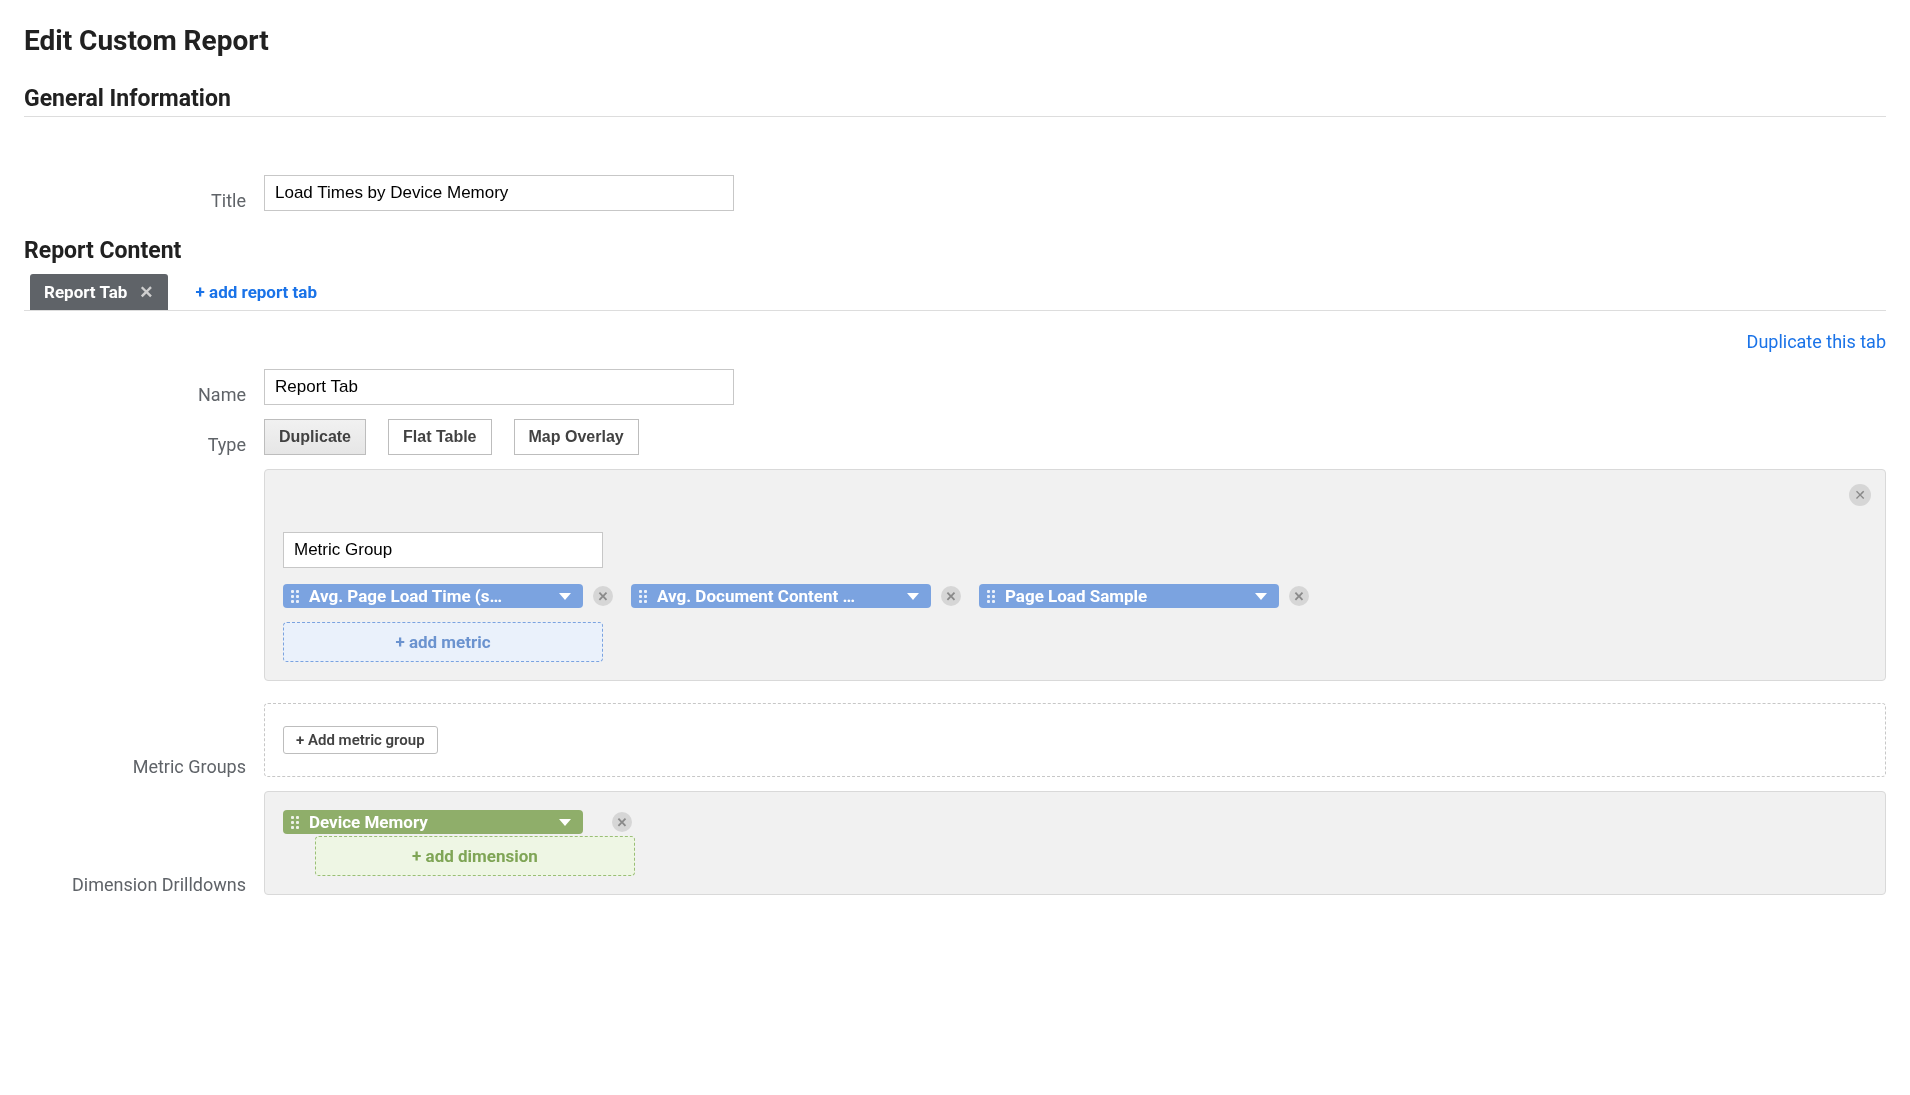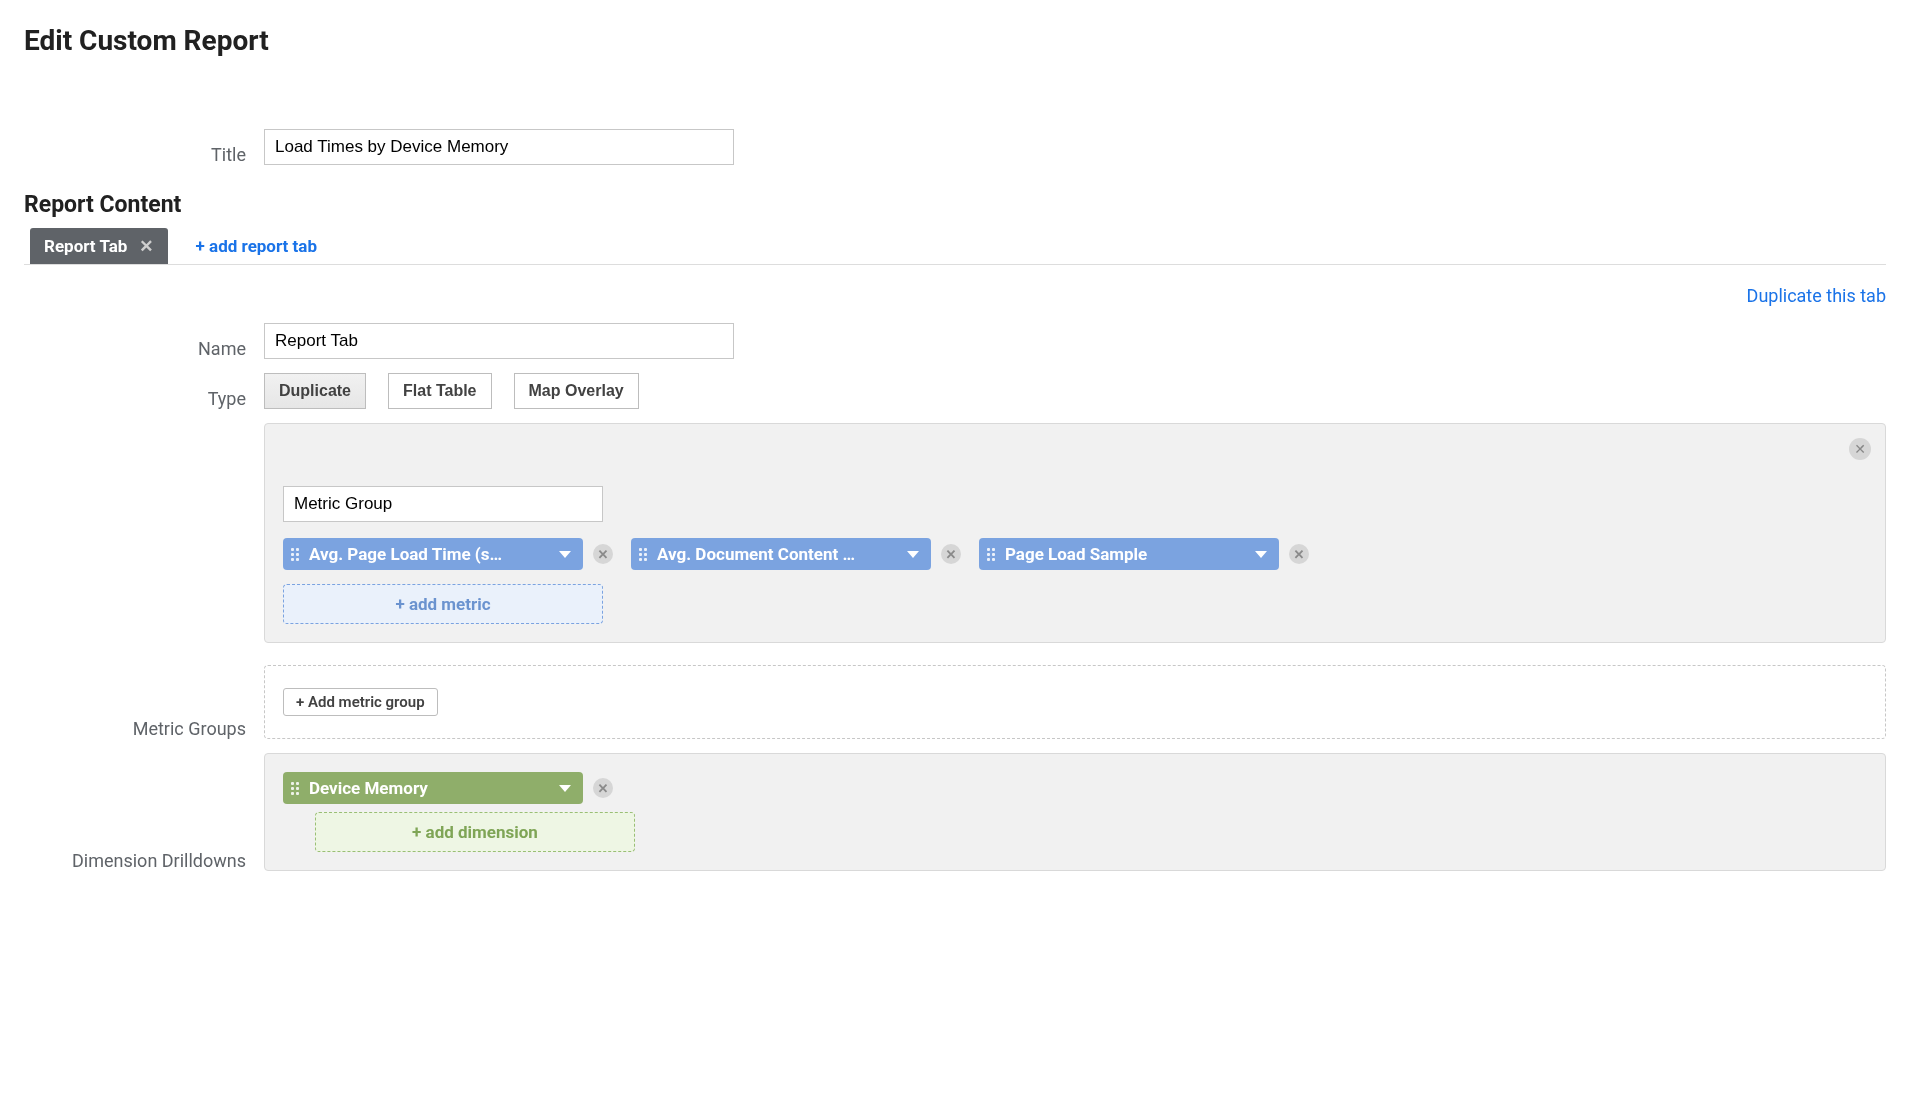--- a/index.html
+++ b/index.html
@@ -138,21 +138,21 @@
     border-radius: 4px;
     padding: 22px 18px;
     margin-top: 22px;
   }
 
   
   .pill-row { display:flex; flex-wrap:wrap; gap: 0; margin-top: 16px; }
   .pill-wrap { display:inline-flex; align-items:center; margin-right: 18px; margin-bottom: 14px; }
   .pill {
     display:inline-flex; align-items:center;
-    height: 32px;
+    height: 24px;
     border-radius: 4px;
     color:#fff; font-weight:700;
     padding: 0 12px 0 8px;
     min-width: 300px;
     max-width: 330px;
     position: relative;
     cursor: pointer;
   }
   .pill.blue { background:#7ba3e0; }
   .pill.green { background:#8fae6a; }
@@ -216,20 +216,21 @@
   }
 
   .indent { margin-left: 32px; }
 </style>
 </head>
 <body>
 
 <h1 class="page-title">Edit Custom Report</h1>
 
 <div class="section">
+  <h2 class="section-title">General Information</h2>
   <div class="form-row">
     <div class="form-label">Title</div>
     <div class="form-body">
       <input class="text-input" type="text" value="Load Times by Device Memory" style="">
     </div>
   </div>
 </div>
 
 <div class="section">
   <h2 class="section-title" style="border-bottom:none;margin-bottom:0;">Report Content</h2>
@@ -345,21 +346,21 @@
         <span class="add-group-btn">+ Add metric group</span>
       </div>
     </div>
   </div>
 
   <div class="form-row">
     <div class="form-label">Dimension Drilldowns</div>
     <div class="form-body">
       <div class="panel">
         <div class="pill-row" style="margin-top:0;">
-          <div class="pill-wrap" style="margin-bottom:8px;">
+          <div class="pill-wrap" style="margin-bottom:2px;gap:19px;">
             <div class="pill green">
               <span class="grip">
                   <span>
                     <i></i>
                     <i></i>
                   </span>
                   <span>
                     <i></i>
                     <i></i>
                   </span>

